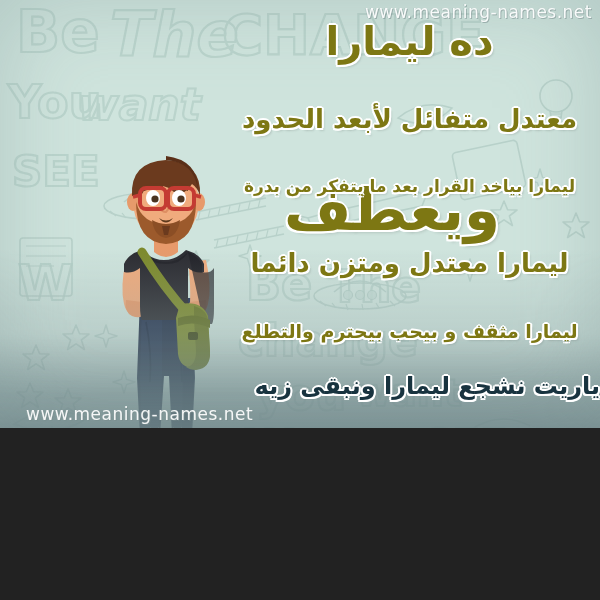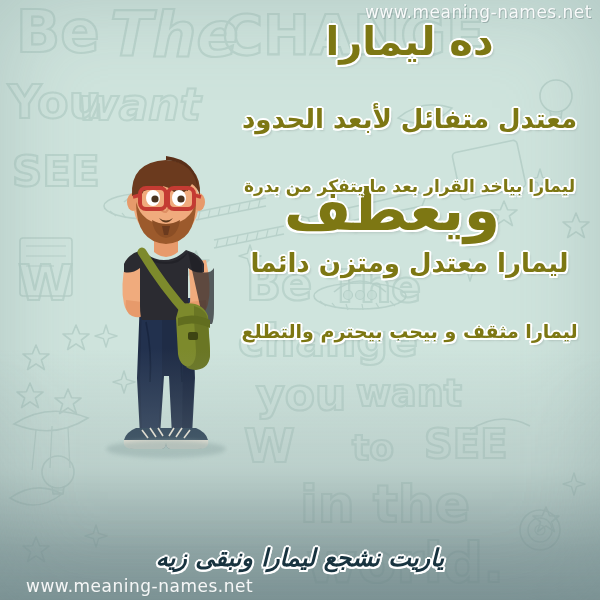--- a/index.html
+++ b/index.html
@@ -4,21 +4,21 @@
 <title>Name Meaning Card</title>
 <style>
   html, body {
     margin: 0;
     padding: 0;
     background: #222;
   }
   #card {
     position: relative;
     width: 600px;
-    height: 600px;
+    height: 428px;
     overflow: hidden;
     background: #cfe4dd;
     font-family: "DejaVu Sans", "Liberation Sans", sans-serif;
     user-select: none;
   }
 
   
   .bg-base {
     position: absolute;
     inset: 0;
@@ -125,32 +125,30 @@
        3px 3px 3px rgba(90,100,95,0.22);
   }
   .line-2 { z-index: 2; }
 
   
   .footer-line {
     position: absolute;
     left: 0;
     right: 0;
     bottom: 28px;
-    text-align: center;
     direction: rtl;
     font-size: 24px;
     font-weight: bold;
     color: #18333f;
     white-space: nowrap;
     text-shadow:
        2px 0 0 #ffffff,  -2px 0 0 #ffffff,
        0 2px 0 #ffffff,   0 -2px 0 #ffffff,
        1.5px 1.5px 0 #ffffff, -1.5px 1.5px 0 #ffffff,
        1.5px -1.5px 0 #ffffff, -1.5px -1.5px 0 #ffffff;
-    font-style: italic;
   }
 
   
   .character {
     position: absolute;
     left: 96px;
     top: 140px;
     width: 140px;
     height: 320px;
   }

